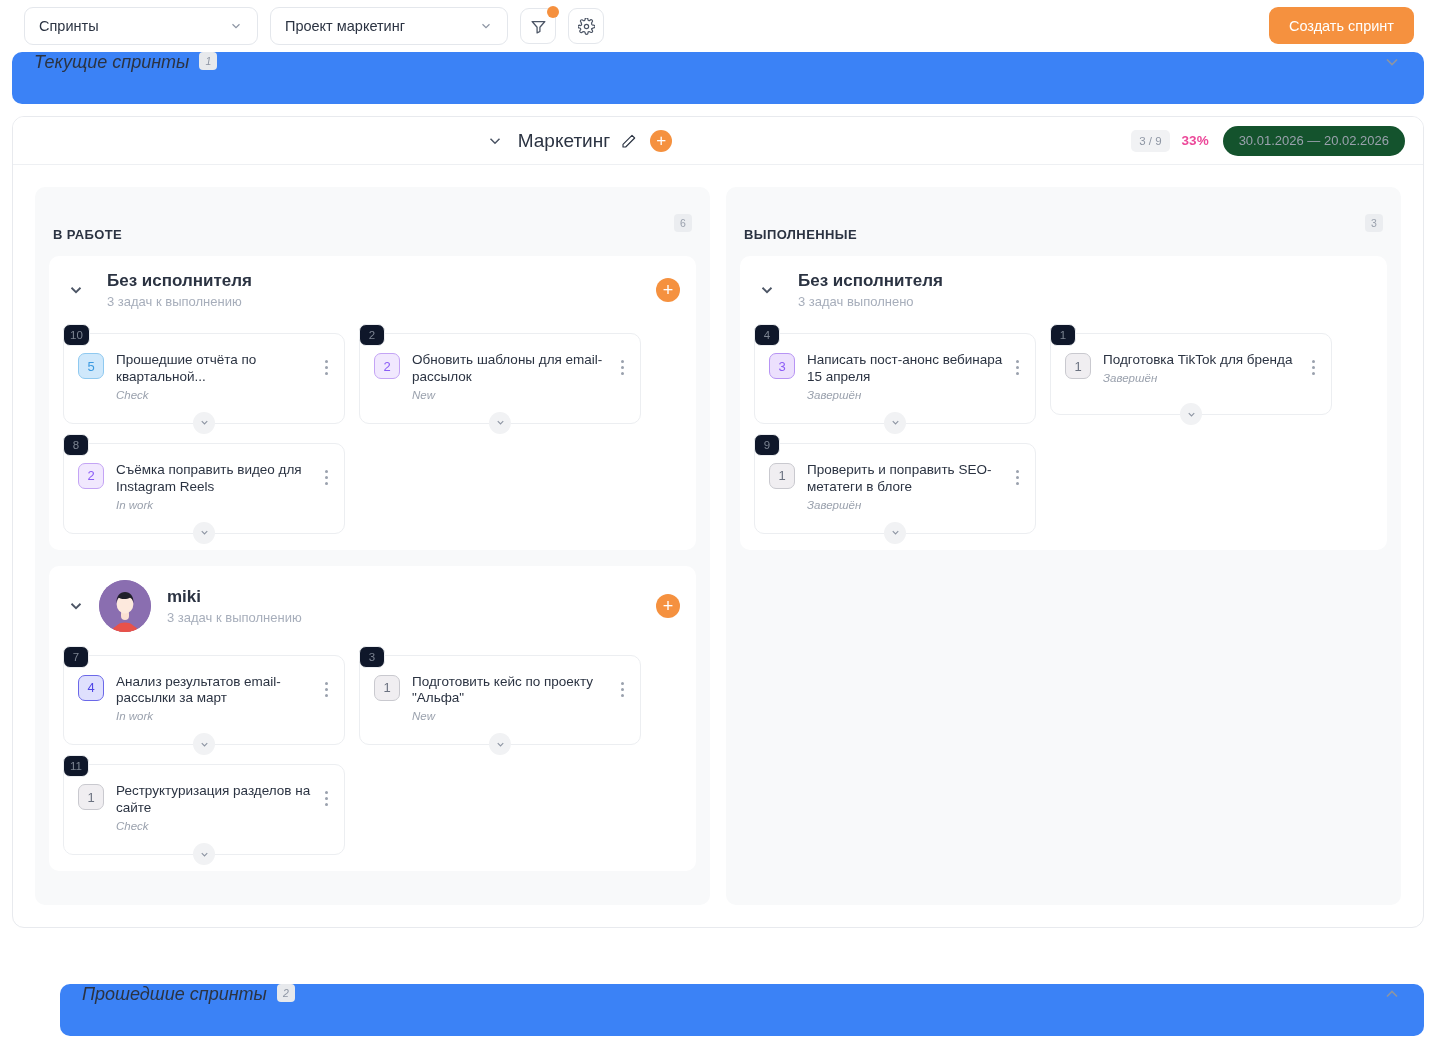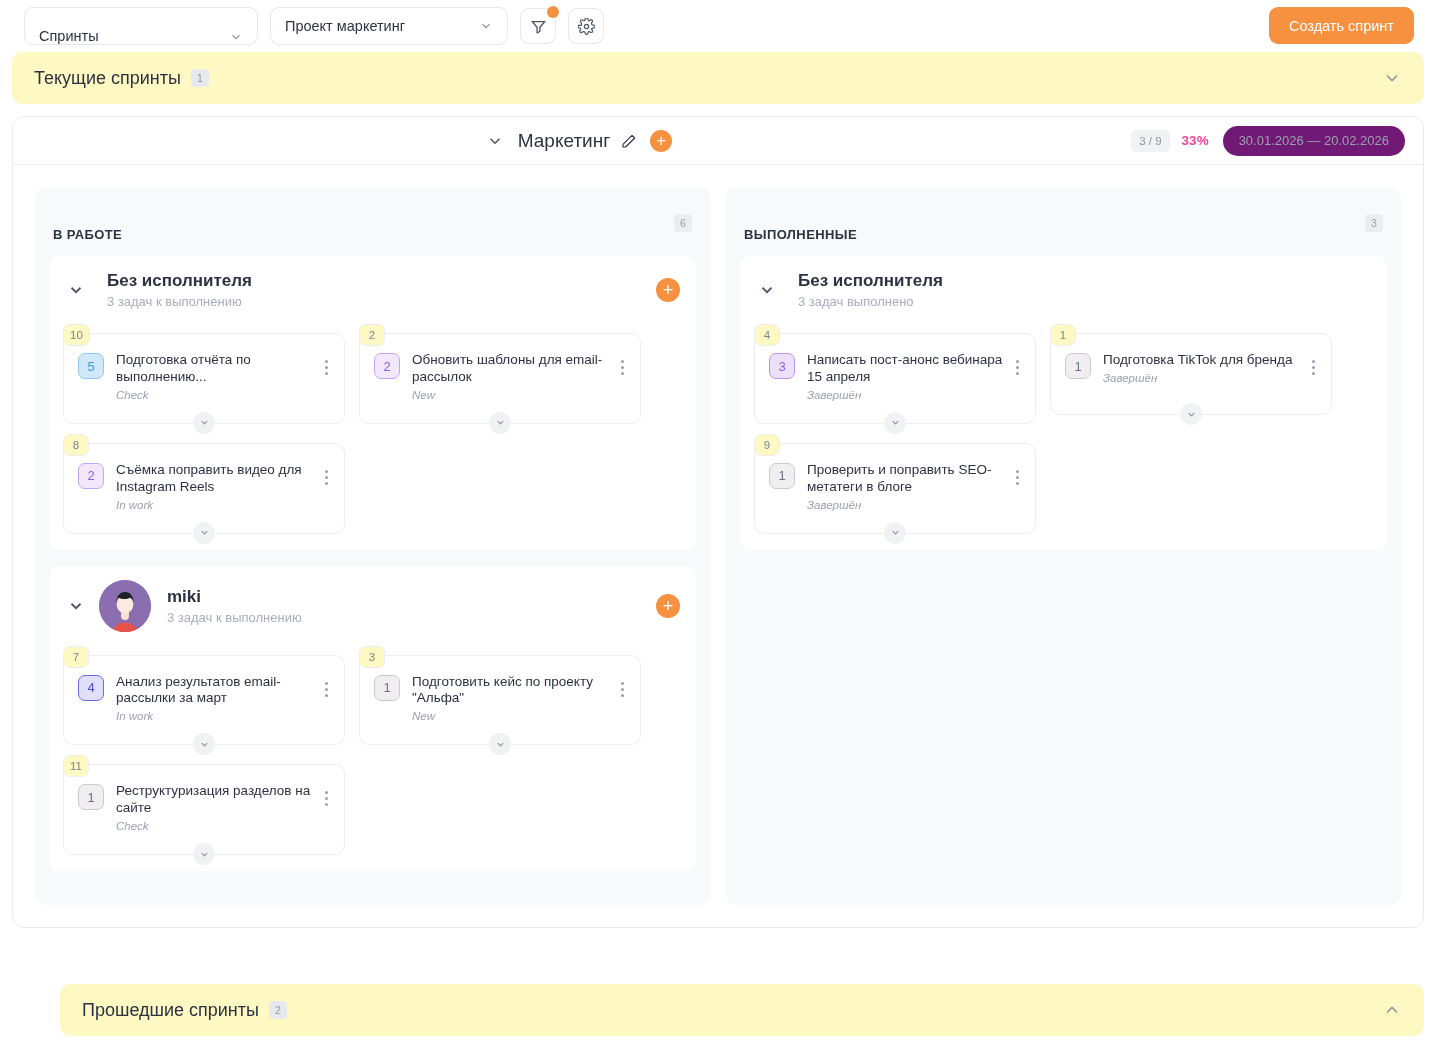--- a/index.html
+++ b/index.html
@@ -26,21 +26,21 @@
     border-radius: 9px;
     background: #fff;
     display: flex;
     align-items: center;
     padding: 0 14px;
     font-size: 14.5px;
     color: #2b3342;
     cursor: pointer;
     white-space: nowrap;
   }
-  .select.w1 { width: 234px; align-items: flex-end; }
+  .select.w1 { width: 234px; }
   .select.w2 { width: 238px; }
   .select .label { flex: 1; }
   .chev-sm { width: 14px; height: 14px; flex: none; }
   .icon-btn {
     width: 36px; height: 36px;
     border: 1px solid #e4e7ec;
     border-radius: 9px;
     background: #fff;
     display: flex; align-items: center; justify-content: center;
     cursor: pointer;
@@ -65,26 +65,27 @@
     font-size: 14.5px;
     font-family: "Liberation Sans", sans-serif;
     cursor: pointer;
     display: flex; align-items: center;
   }
 
   
   .section-bar {
     margin: 0 12px;
     height: 52px;
-    background: #fef9c3;
+    background: #3b82f6;
     border-radius: 10px;
     display: flex;
-    align-items: center;
+    align-items: flex-start;
     padding: 0 22px;
     cursor: pointer;
+    font-style: italic;
   }
   .section-bar .title {
     font-size: 18px;
     color: #2b3342;
   }
   .count-chip {
     margin-left: 10px;
     min-width: 18px; height: 18px;
     border-radius: 4px;
     background: #e7e9ec;
@@ -156,21 +157,21 @@
   .pct {
     margin-left: 12px;
     color: #27ae5f;
     font-size: 13.5px;
     font-weight: bold;
   }
   .date-chip {
     margin-left: 14px;
     height: 30px;
     border-radius: 15px;
-    background: #701a75;
+    background: #14532d;
     color: #9aa1ad;
     font-size: 13px;
     display: flex; align-items: center;
     padding: 0 16px;
     white-space: nowrap;
   }
 
   
   .board {
     display: flex;
@@ -256,21 +257,21 @@
   }
   .task-wrap {
     position: relative;
     width: 282px;
     padding-top: 9px;
   }
   .task-num {
     position: absolute;
     top: 0; left: 0;
     min-width: 26px; height: 22px;
-    background: #fef9c3;
+    background: #0f172a;
     border: 1px solid #eceef1;
     border-radius: 7px;
     font-size: 11.5px;
     color: #7c8492;
     display: flex; align-items: center; justify-content: center;
     padding: 0 6px;
     z-index: 3;
   }
   .task-card {
     border: 1px solid #eceef1;
@@ -419,21 +420,21 @@
             </span>
             <span class="spacer"></span>
             <span class="plus-round lg">+</span>
           </div>
           <div class="tasks">
             <div class="task-wrap">
               <span class="task-num">10</span>
               <div class="task-card">
                 <span class="task-badge" style="color: rgb(59, 154, 225); background: rgb(207, 232, 251); border: 1px solid rgb(143, 201, 240);">5</span>
                 <span class="task-body">
-                  <div class="task-title">Подготовка отчёта по выполнению...</div>
+                  <div class="task-title">Прошедшие отчёта по квартальной...</div>
                   <div class="task-status">Check</div>
                 </span>
                 <span class="kebab">
                   <i></i>
                   <i></i>
                   <i></i>
                 </span>
                 <span class="task-expand">
                   <svg viewBox="0 0 24 24" fill="none" stroke="currentColor" stroke-width="2.4">
                     <path d="M6 9l6 6 6-6"></path>

